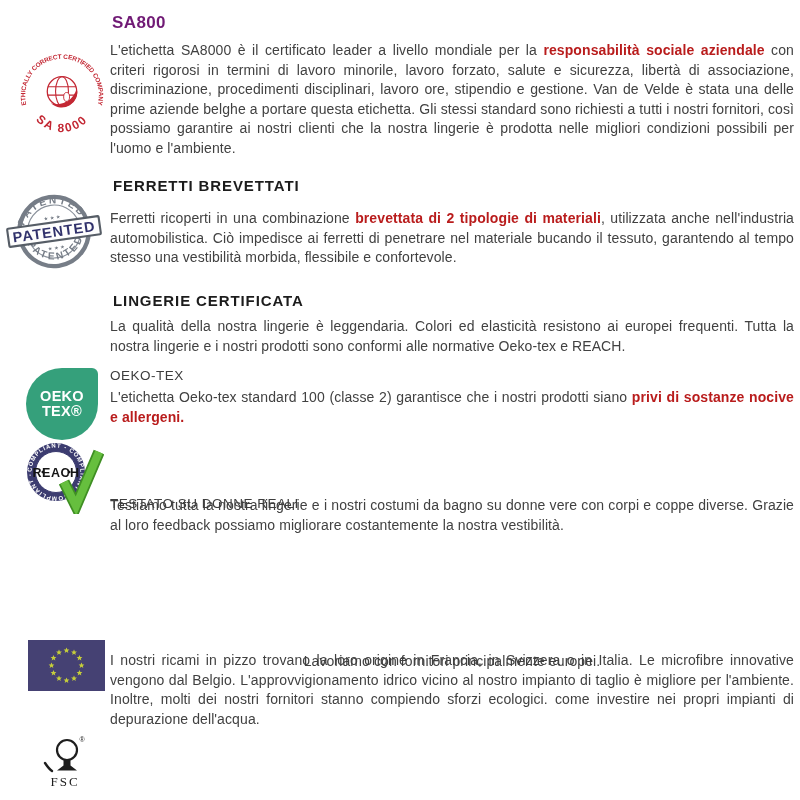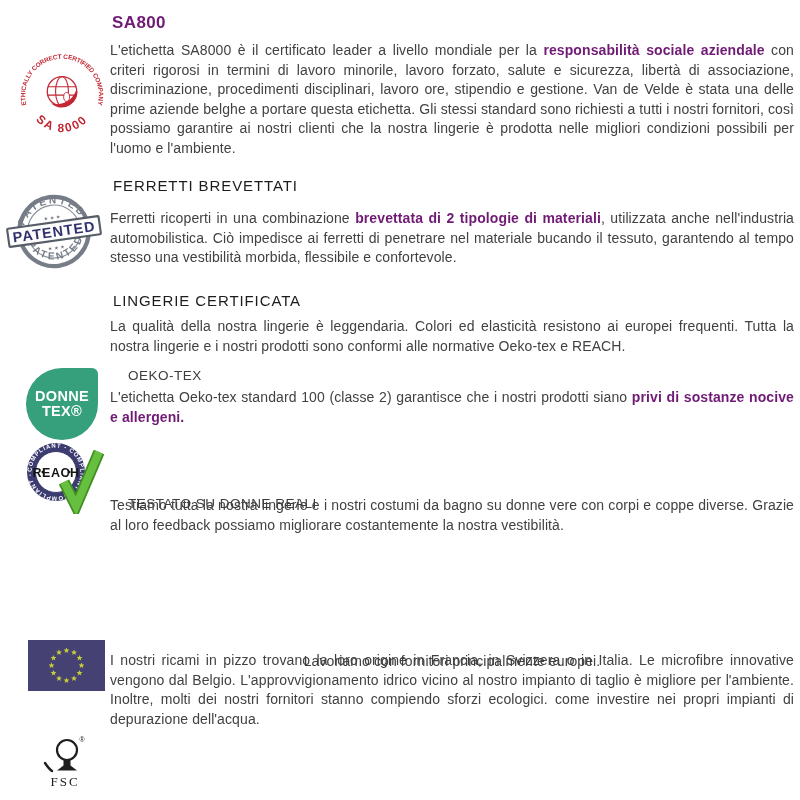--- a/index.html
+++ b/index.html
@@ -4,24 +4,24 @@
 <style>
   * { box-sizing: border-box; margin: 0; padding: 0; }
   html, body { width: 800px; height: 800px; background: #ffffff; }
   body { font-family: "Liberation Sans", sans-serif; }
   .page { position: relative; width: 800px; height: 800px; background: #fff; overflow: hidden; }
   .abs { position: absolute; }
   .body-text {
     font-size: 14px; line-height: 19.5px; color: #414141;
     text-align: justify; letter-spacing: 0.1px;
   }
-  .body-text b { color: #701a75; font-weight: 700; }
+  .body-text b { color: #b91c1c; font-weight: 700; }
   .h1 { font-size: 17px; font-weight: 700; color: #701a75; letter-spacing: 0.4px; }
-  .h2 { font-size: 15px; font-weight: 400; color: #1c1c1c; letter-spacing: 0.9px; }
-  .sublabel { font-size: 13.5px; color: #3d3d3d; letter-spacing: 0.5px; margin-left: 18px; }
+  .h2 { font-size: 15px; font-weight: 700; color: #1c1c1c; letter-spacing: 0.9px; }
+  .sublabel { font-size: 13.5px; color: #3d3d3d; letter-spacing: 0.5px; }
   .oeko-badge {
     width: 72px; height: 72px; background: #35a07b;
     border-radius: 36px 6px 36px 36px;
     display: flex; flex-direction: column; align-items: center; justify-content: center;
     color: #fff; font-weight: 700; font-size: 14.5px; line-height: 15px; letter-spacing: 0.3px;
   }
   svg { display: block; font-family: "Liberation Sans", sans-serif; }
   .serif { font-family: "Liberation Serif", serif; }
 </style>
 </head>
@@ -80,21 +80,21 @@
 
   <div class="abs h2" style="left:113px; top:177px;">FERRETTI BREVETTATI</div>
 
   <p class="abs body-text" style="left:110px; top:209px; width:684px;"><span>Ferretti ricoperti in una combinazione </span><b>brevettata di 2 tipologie di materiali</b><span>, utilizzata anche nell'industria automobilistica. Ciò impedisce ai ferretti di penetrare nel materiale bucando il tessuto, garantendo al tempo stesso una vestibilità morbida, flessibile e confortevole.</span></p>
 
   <div class="abs h2" style="left:113px; top:292px;">LINGERIE CERTIFICATA</div>
 
   <p class="abs body-text" style="left:110px; top:317px; width:684px;">La qualità della nostra lingerie è leggendaria. Colori ed elasticità resistono ai europei frequenti. Tutta la nostra lingerie e i nostri prodotti sono conformi alle normative Oeko-tex e REACH.</p>
 
   <div class="abs oeko-badge" style="left:26px; top:368px;">
-    <span>DONNE</span>
+    <span>OEKO</span>
     <span>TEX®</span>
   </div>
 
   <div class="abs sublabel" style="left:110px; top:368px;">OEKO-TEX</div>
 
   <p class="abs body-text" style="left:110px; top:388px; width:684px;"><span>L'etichetta Oeko-tex standard 100 (classe 2) garantisce che i nostri prodotti siano </span><b>privi di sostanze nocive e allergeni.</b></p>
 
   <div class="abs" style="left:20px; top:436px; width:84px; height:78px;">
     <svg viewBox="0 0 84 78" width="84" height="78">
       <circle cx="36" cy="36" r="29" fill="#3c3c70"></circle>

